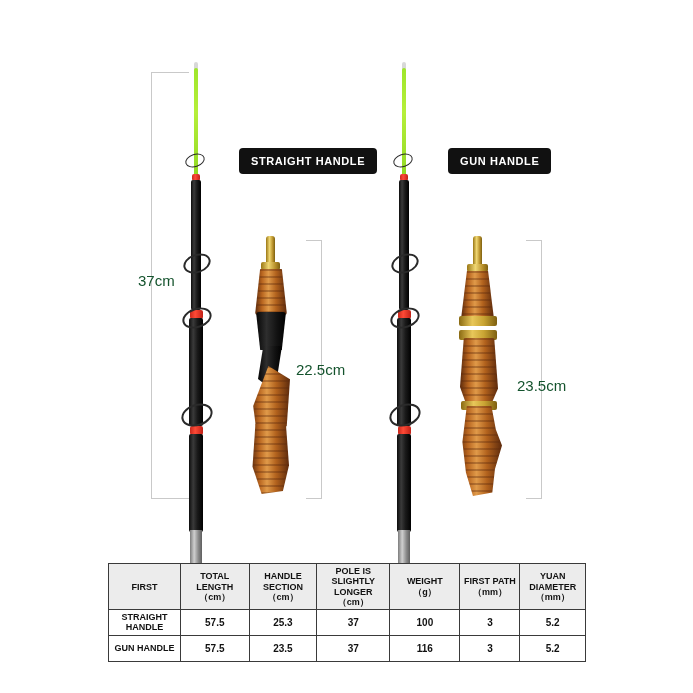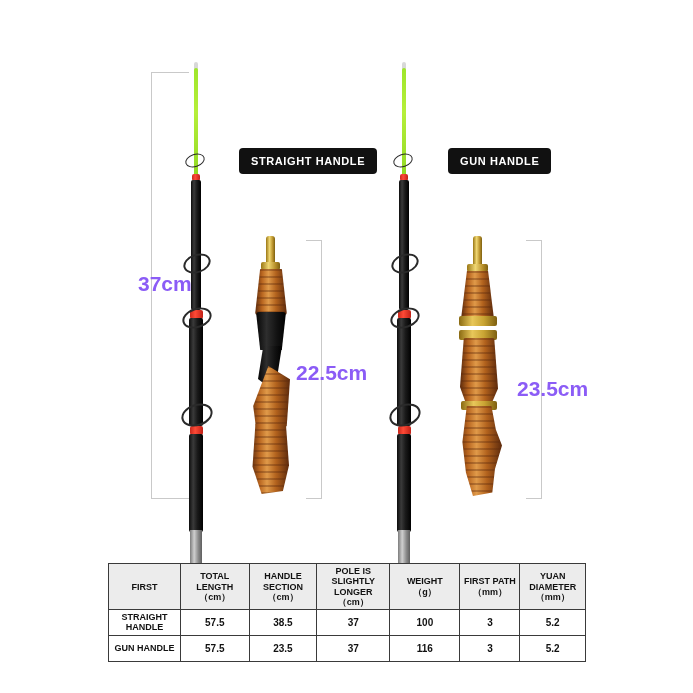--- a/index.html
+++ b/index.html
@@ -122,23 +122,23 @@
 
   
   .dim-line {
     position: absolute;
     background: #c9c9c9;
   }
   .dim-v { width: 1px; }
   .dim-h { height: 1px; }
   .dim-text {
     position: absolute;
-    font-size: 21px;
-    color: #8b5cf6;
-    font-weight: 700;
+    font-size: 15px;
+    color: #14532d;
+    font-weight: 400;
     white-space: nowrap;
   }
 
   
   .spec-table {
     position: absolute;
     left: 108px;
     top: 563px;
     width: 478px;
     border-collapse: collapse;
@@ -315,21 +315,21 @@
         <th class="col-yuan">
           <span>YUAN DIAMETER</span>
           <span class="unit">（mm）</span>
         </th>
       </tr>
     </thead>
     <tbody>
       <tr>
         <td class="style-cell">STRAIGHT HANDLE</td>
         <td>57.5</td>
-        <td>38.5</td>
+        <td>25.3</td>
         <td>37</td>
         <td>100</td>
         <td>3</td>
         <td>5.2</td>
       </tr>
       <tr>
         <td class="style-cell">GUN HANDLE</td>
         <td>57.5</td>
         <td>23.5</td>
         <td>37</td>

